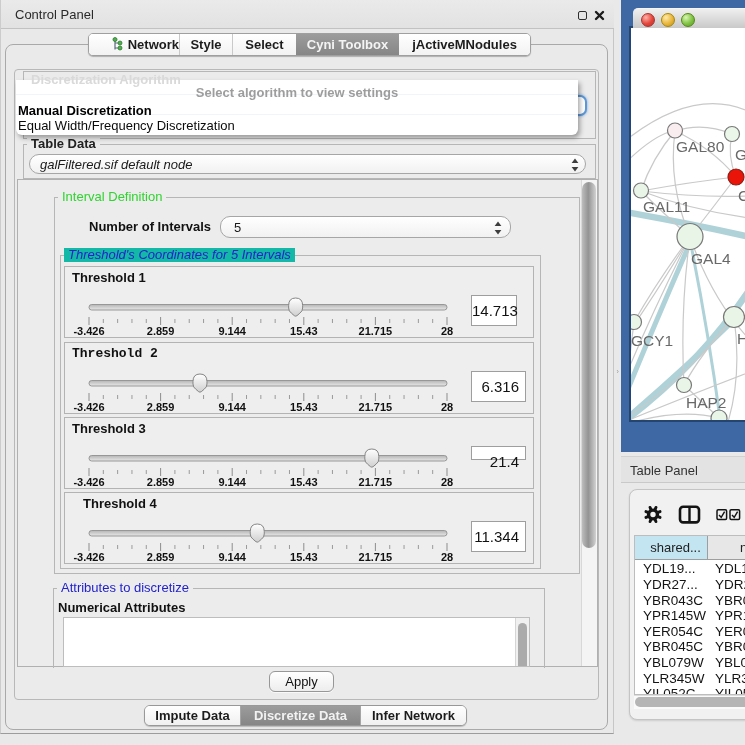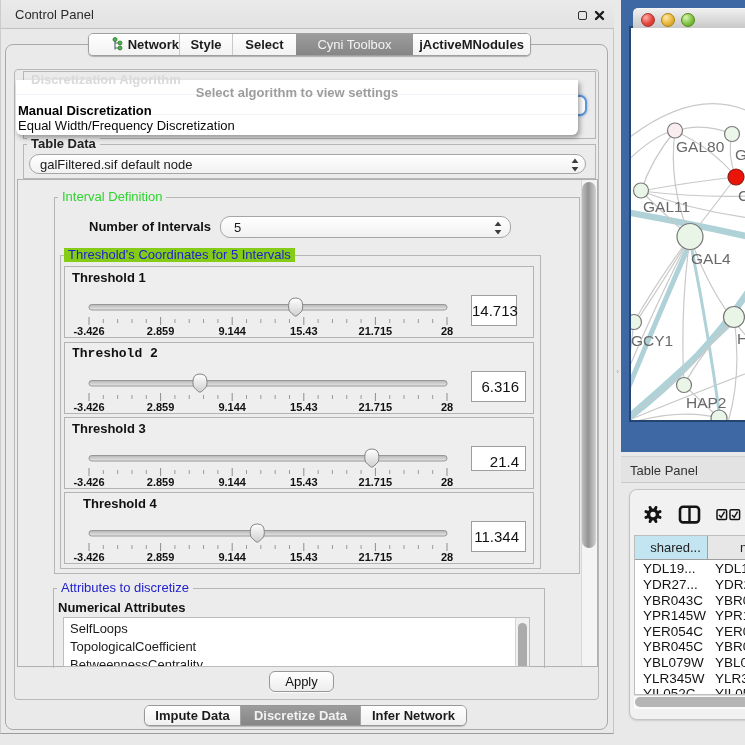--- a/index.html
+++ b/index.html
@@ -37,34 +37,34 @@
     <path d="M 103,289 Q 119,312 121,332" fill="none" stroke="#c9c9c9" stroke-width="1.2"></path>
     <path d="M 53,357 Q 19,372 -7,384" fill="none" stroke="#c9c9c9" stroke-width="1.2"></path>
     <circle cx="4" cy="2.5" r="2" fill="#4faf4f" stroke="#2c7a2c" stroke-width="0.8"></circle>
         <circle cx="9" cy="6" r="2" fill="#4faf4f" stroke="#2c7a2c" stroke-width="0.8"></circle>
         <circle cx="9" cy="11" r="2" fill="#4faf4f" stroke="#2c7a2c" stroke-width="0.8"></circle>
       </svg>
       <span style="font-size:13px;font-weight:bold;color:#1c1c1c;">Network</span>
     </div>
     <div style="width:52px;display:flex;align-items:center;justify-content:center;border-right:1px solid #c9c9c9;background:linear-gradient(#ffffff,#f2f2f2);font-size:13px;font-weight:bold;color:#1c1c1c;">Style</div>
     <div style="width:63px;display:flex;align-items:center;justify-content:center;background:linear-gradient(#ffffff,#f2f2f2);font-size:13px;font-weight:bold;color:#1c1c1c;">Select</div>
-    <div style="width:117px;display:flex;align-items:center;justify-content:center;background:linear-gradient(#9c9c9c,#868686);font-size:13px;font-weight:normal;color:#f4f4f4;">Cyni Toolbox</div>
+    <div style="width:103px;display:flex;align-items:center;justify-content:center;background:linear-gradient(#9c9c9c,#868686);font-size:13px;font-weight:bold;color:#f4f4f4;">Cyni Toolbox</div>
     <div style="flex:1;display:flex;align-items:center;justify-content:center;background:linear-gradient(#ffffff,#f2f2f2);font-size:13px;font-weight:bold;color:#1c1c1c;">jActiveMNodules</div>
   </div>
 
   <div class="abs" style="left:13px;top:69px;width:585px;height:631px;border:1px solid #b8b8b8;border-radius:4px;background:#ebebeb;box-sizing:border-box;"></div>
 
   <div class="grpbox" style="left:22px;top:71px;width:571px;height:66px;"></div>
 
   <div class="abs" style="left:500px;top:95px;width:86px;height:21px;border:2px solid #5e97d5;border-radius:7px;background:#fff;box-sizing:border-box;box-shadow:0 0 3px rgba(90,150,215,0.8);"></div>
 
   <div class="grpbox" style="left:22px;top:144px;width:571px;height:33px;"></div>
   <div class="grplabel" style="left:26px;top:137px;color:#222;font-weight:bold;">Table Data</div>
   <div class="abs" style="left:28px;top:154px;width:557px;height:20px;border:1px solid #a6a6a6;border-radius:10px;background:linear-gradient(#ffffff,#f1f1f1);box-sizing:border-box;">
-    <div class="abs" style="left:10px;top:2px;font-size:13px;color:#1a1a1a;">galFiltered.sif default node</div>
+    <div class="abs" style="left:10px;top:2px;font-size:13px;color:#1a1a1a;font-style:italic;">galFiltered.sif default node</div>
     <svg class="abs" style="right:5px;top:3px;" width="10" height="14" viewBox="0 0 10 14">
       <path d="M5 0.5 L8.4 5 H1.6 Z" fill="#3d3d3d"></path>
       <path d="M5 13.5 L8.4 9 H1.6 Z" fill="#3d3d3d"></path>
     </svg>
   </div>
 
   <div class="abs" style="left:16px;top:179px;width:581px;height:488px;border:1px solid #b0b0b0;background:#ececec;box-sizing:border-box;"></div>
 
   <div class="abs" style="left:580px;top:180px;width:16px;height:486px;background:#f4f4f4;border-left:1px solid #d8d8d8;box-sizing:border-box;"></div>
   <div class="abs" style="left:581px;top:182px;width:14px;height:366px;border-radius:7px;background:linear-gradient(90deg,#bdbdbd,#939393 45%,#d2d2d2);"></div>
@@ -75,21 +75,21 @@
   <div class="abs" style="left:88px;top:219px;font-size:13px;font-weight:bold;color:#111;">Number of Intervals</div>
   <div class="abs" style="left:219px;top:216px;width:291px;height:22px;border:1px solid #a6a6a6;border-radius:10px;background:linear-gradient(#ffffff,#f1f1f1);box-sizing:border-box;">
     <div class="abs" style="left:13px;top:3px;font-size:13px;color:#1a1a1a;">5</div>
     <svg class="abs" style="right:7px;top:4px;" width="10" height="14" viewBox="0 0 10 14">
       <path d="M5 0.5 L8.4 5 H1.6 Z" fill="#3d3d3d"></path>
       <path d="M5 13.5 L8.4 9 H1.6 Z" fill="#3d3d3d"></path>
     </svg>
   </div>
 
   <div class="grpbox" style="left:59px;top:255px;width:479px;height:312px;"></div>
-  <div class="grplabel" style="left:63px;top:248px;color:#2222cc;background:#84cc16;">Threshold's Coordinates for 5 Intervals</div>
+  <div class="grplabel" style="left:63px;top:248px;color:#2222cc;background:#14b8a6;font-style:italic;">Threshold's Coordinates for 5 Intervals</div>
 
   <div class="abs" style="left:63px;top:266px;width:470px;height:72px;border:1px solid #b3b3b3;background:#eeeeee;box-sizing:border-box;">
     <div class="abs" style="left:7px;top:3px;font-size:13px;font-weight:bold;color:#111;">Threshold 1</div>
     <svg class="abs" style="left:0;top:0;" width="470" height="72" viewBox="0 0 470 72">
       <defs>
           <linearGradient id="tg266" x1="0" y1="0" x2="0" y2="1">
         <stop offset="0" stop-color="#b5b5b5"></stop>
             <stop offset="1" stop-color="#e8e8e8"></stop>
           </linearGradient>
       <linearGradient id="th266" x1="0" y1="0" x2="0" y2="1">
@@ -225,21 +225,21 @@
         <line x1="367.68" y1="52" x2="367.68" y2="56" stroke="#9a9a9a" stroke-width="1"></line>
         <line x1="382.00" y1="50" x2="382.00" y2="58" stroke="#8d8d8d" stroke-width="1"></line>
       <text x="24.0" y="68" font-size="11" font-weight="bold" fill="#111" text-anchor="middle" font-family="Liberation Sans, sans-serif">-3.426</text>
         <text x="95.6" y="68" font-size="11" font-weight="bold" fill="#111" text-anchor="middle" font-family="Liberation Sans, sans-serif">2.859</text>
         <text x="167.2" y="68" font-size="11" font-weight="bold" fill="#111" text-anchor="middle" font-family="Liberation Sans, sans-serif">9.144</text>
         <text x="238.8" y="68" font-size="11" font-weight="bold" fill="#111" text-anchor="middle" font-family="Liberation Sans, sans-serif">15.43</text>
         <text x="310.4" y="68" font-size="11" font-weight="bold" fill="#111" text-anchor="middle" font-family="Liberation Sans, sans-serif">21.715</text>
         <text x="382.0" y="68" font-size="11" font-weight="bold" fill="#111" text-anchor="middle" font-family="Liberation Sans, sans-serif">28</text>
       <path d="M 299.8138484057787,41 V 38.5 Q 299.8138484057787,31 306.8138484057787,31 Q 313.8138484057787,31 313.8138484057787,38.5 V 41 Q 313.8138484057787,44.2 311.0138484057787,46.2 L 308.1138484057787,48.7 Q 306.8138484057787,49.6 305.5138484057787,48.7 L 302.6138484057787,46.2 Q 299.8138484057787,44.2 299.8138484057787,41 Z" fill="url(#th416)" stroke="#858585" stroke-width="1"></path>
     </svg>
-    <div class="abs" style="left:406px;top:28px;width:55px;height:25px;border:1px solid #9e9e9e;background:#fff;box-sizing:border-box;font-size:15px;color:#111;text-align:right;line-height:29px;padding-right:6px;">21.4</div>
+    <div class="abs" style="left:406px;top:28px;width:55px;height:14px;border:1px solid #9e9e9e;background:#fff;box-sizing:border-box;font-size:15px;color:#111;text-align:right;line-height:29px;padding-right:6px;">21.4</div>
   </div>
   <div class="abs" style="left:63px;top:492px;width:470px;height:72px;border:1px solid #b3b3b3;background:#eeeeee;box-sizing:border-box;">
     <div class="abs" style="left:18px;top:3px;font-size:13px;font-weight:bold;color:#111;">Threshold 4</div>
     <svg class="abs" style="left:0;top:0;" width="470" height="72" viewBox="0 0 470 72">
       <defs>
           <linearGradient id="tg491" x1="0" y1="0" x2="0" y2="1">
         <stop offset="0" stop-color="#b5b5b5"></stop>
             <stop offset="1" stop-color="#e8e8e8"></stop>
           </linearGradient>
       <linearGradient id="th491" x1="0" y1="0" x2="0" y2="1">
@@ -282,21 +282,20 @@
         <text x="382.0" y="68" font-size="11" font-weight="bold" fill="#111" text-anchor="middle" font-family="Liberation Sans, sans-serif">28</text>
       <path d="M 185.25749379494687,41 V 38.5 Q 185.25749379494687,31 192.25749379494687,31 Q 199.25749379494687,31 199.25749379494687,38.5 V 41 Q 199.25749379494687,44.2 196.45749379494686,46.2 L 193.55749379494688,48.7 Q 192.25749379494687,49.6 190.95749379494686,48.7 L 188.05749379494688,46.2 Q 185.25749379494687,44.2 185.25749379494687,41 Z" fill="url(#th491)" stroke="#858585" stroke-width="1"></path>
     </svg>
     <div class="abs" style="left:406px;top:28px;width:55px;height:31px;border:1px solid #9e9e9e;background:#fff;box-sizing:border-box;font-size:15px;color:#111;text-align:right;line-height:29px;padding-right:6px;">11.344</div>
   </div>
 
   <div class="grpbox" style="left:52px;top:588px;width:490px;height:79px;border-bottom:none;"></div>
   <div class="grplabel" style="left:56px;top:581px;color:#2222cc;background:#ececec;">Attributes to discretize</div>
   <div class="abs" style="left:57px;top:600px;font-size:13px;font-weight:bold;color:#111;">Numerical Attributes</div>
   <div class="abs" style="left:62px;top:617px;width:467px;height:50px;border:1px solid #bdbdbd;background:#fff;box-sizing:border-box;overflow:hidden;">
-    <div style="position:absolute;left:6px;top:2px;font-size:13px;color:#1a1a1a;line-height:18px;">SelfLoops<br>TopologicalCoefficient<br>BetweennessCentrality</div>
     <div style="position:absolute;right:0;top:0;width:13px;height:50px;background:#f0f0f0;border-left:1px solid #d5d5d5;"></div>
     <div style="position:absolute;right:2px;top:5px;width:9px;height:60px;border-radius:5px;background:#ababab;"></div>
   </div>
 
   <div class="abs" style="left:268px;top:671px;width:65px;height:21px;border:1px solid #979797;border-radius:6px;background:linear-gradient(#ffffff,#ededed);box-sizing:border-box;text-align:center;font-size:13px;color:#111;line-height:19px;box-shadow:0 1px 0 rgba(255,255,255,0.7);">Apply</div>
 
   <div class="abs" style="left:143px;top:705px;width:323px;height:21px;border:1px solid #989898;border-radius:6px;background:#fdfdfd;box-sizing:border-box;overflow:hidden;display:flex;box-shadow:0 1px 1px rgba(0,0,0,0.2);">
     <div style="width:95px;display:flex;align-items:center;justify-content:center;border-right:1px solid #a5a5a5;background:linear-gradient(#ffffff,#f0f0f0);font-size:13px;font-weight:bold;color:#1c1c1c;">Impute Data</div>
     <div style="width:119px;display:flex;align-items:center;justify-content:center;background:linear-gradient(#9c9c9c,#868686);font-size:13px;font-weight:bold;color:#f2f2f2;">Discretize Data</div>
     <div style="flex:1;display:flex;align-items:center;justify-content:center;border-left:1px solid #a5a5a5;background:linear-gradient(#ffffff,#f0f0f0);font-size:13px;font-weight:bold;color:#1c1c1c;">Infer Network</div>

